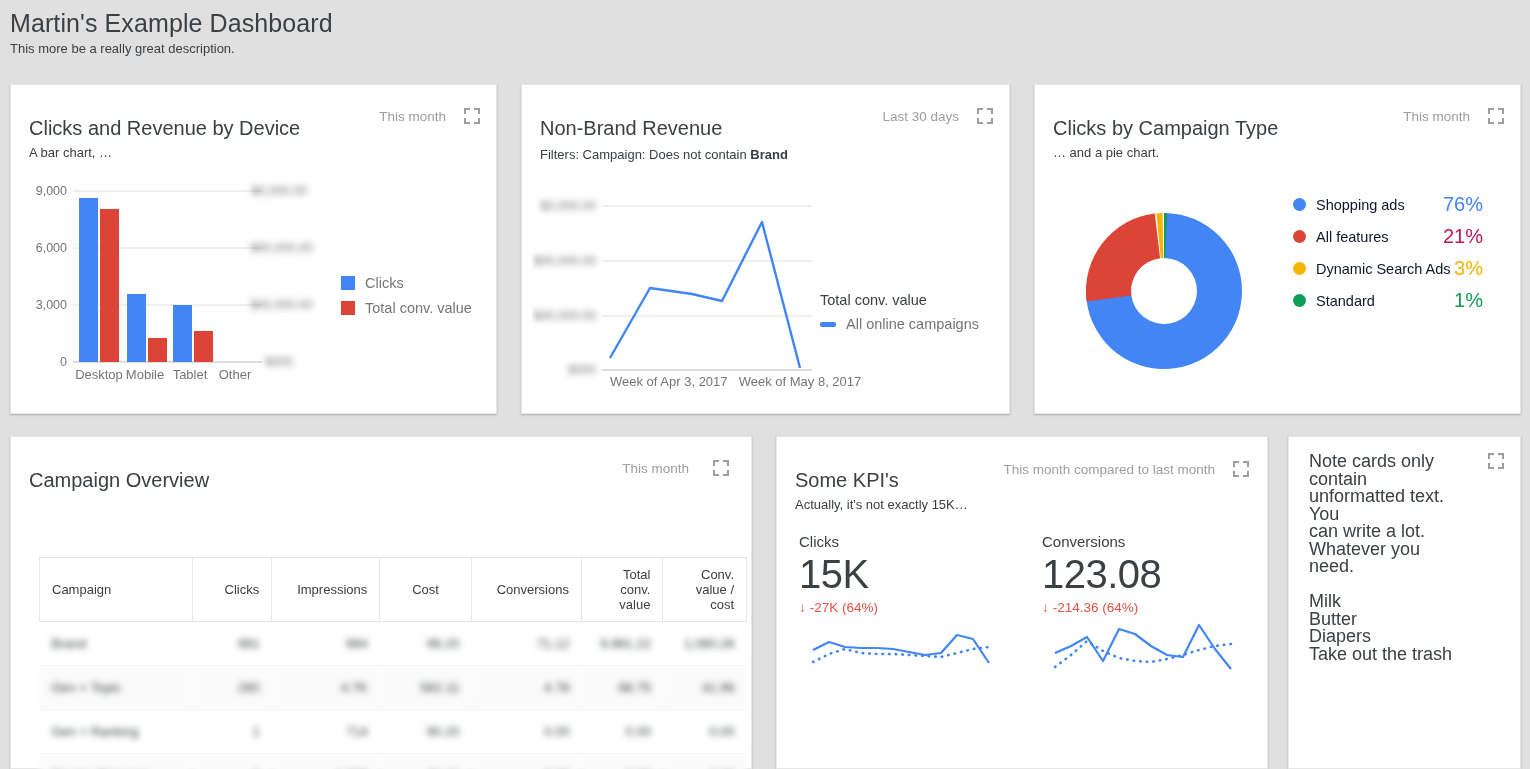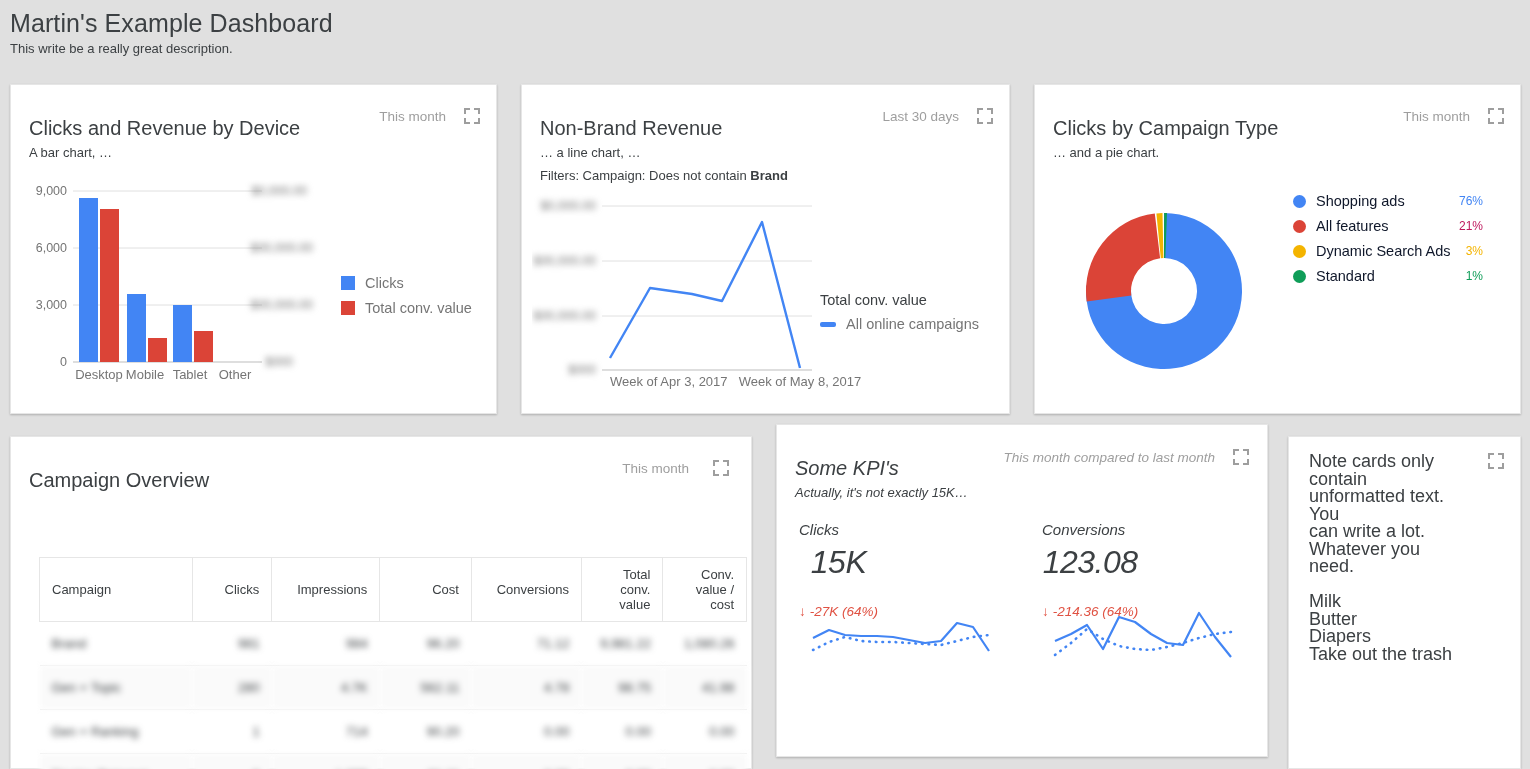--- a/index.html
+++ b/index.html
@@ -54,59 +54,59 @@
   .legend { position: absolute; }
   .legend-row { display: flex; align-items: center; margin-bottom: 9px; }
   .legend-sq { width: 14px; height: 14px; margin-right: 10px; flex: none; }
   .legend-dot { width: 13px; height: 13px; border-radius: 50%; margin-right: 10px; flex: none; }
   .legend-bar { width: 16px; height: 5px; border-radius: 2px; margin-right: 10px; flex: none; }
   .legend-txt { font-size: 14.5px; color: #757575; white-space: nowrap; }
   .legend-head { font-size: 14.5px; color: #3c4043; margin-bottom: 8px; }
 
   .pie-legend-row { display: flex; align-items: center; margin-bottom: 9px; width: 190px; }
   .pie-legend-name { font-size: 14.5px; color: #0f172a; flex: 1; white-space: nowrap; }
-  .pie-legend-pct { font-size: 12px; text-align: right; white-space: nowrap; }
+  .pie-legend-pct { font-size: 20px; text-align: right; white-space: nowrap; }
 
   
   .tbl { position: absolute; left: 28px; top: 120px; width: 708px; border-collapse: collapse; }
   .tbl th {
     font-size: 13px; color: #3c4043; font-weight: 400;
     border: 1px solid #e6e6e6; padding: 9px 12px; vertical-align: middle;
     text-align: right; line-height: 15px; height: 52px;
   }
   .tbl th.l { text-align: left; }
   .tbl td {
     font-size: 13px; color: #3c4043; border-bottom: 1px solid #f0f0f0;
     padding: 12px; text-align: right; height: 44px;
     filter: blur(3.4px);
   }
   .tbl td.l { text-align: left; }
   .tbl tr.alt td { background: #fafafa; }
 
   
   .kpi { position: absolute; }
   .kpi-name { font-size: 15px; color: #3c4043; line-height: 20px; }
-  .kpi-value { font-size: 32px; color: #3c4043; line-height: 44px; font-weight: 400; letter-spacing: -0.5px; text-align: center; }
-  .kpi-delta { font-size: 13.5px; color: #e05243; line-height: 20px; margin-top: 18px; }
+  .kpi-value { font-size: 40px; color: #3c4043; line-height: 44px; font-weight: 400; letter-spacing: -0.5px; }
+  .kpi-delta { font-size: 13.5px; color: #e05243; line-height: 20px; margin-top: 2px; }
   .kpi-delta .arrow { margin-right: 4px; }
 
   
   .note-body {
     position: absolute; left: 20px; top: 16px; right: 60px;
     font-size: 18px; color: #3c4043; line-height: 17.5px; white-space: pre-wrap;
   }
 </style>
 </head>
 <body>
 
 <div class="page">
 
   <div class="dash-header">
     <div class="dash-title">Martin's Example Dashboard</div>
-    <div class="dash-desc">This write be a really great description.</div>
+    <div class="dash-desc">This more be a really great description.</div>
   </div>
 
   <div class="card" style="left:10px; top:84px; width:487px; height:330px;">
     <div class="card-head">
       <div class="card-title">Clicks and Revenue by Device</div>
       <div class="card-sub">A bar chart, …</div>
       <div class="card-range">This month</div>
       <div class="expand-icon">
         <i class="tl"></i>
           <i class="tr"></i>
@@ -165,21 +165,20 @@
       <div class="legend-row">
         <span class="legend-sq" style="background:#DB4437"></span>
         <span class="legend-txt">Total conv. value</span>
       </div>
     </div>
   </div>
 
   <div class="card" style="left:521px; top:84px; width:489px; height:330px;">
     <div class="card-head">
       <div class="card-title">Non-Brand Revenue</div>
-      <div class="card-sub">… a line chart, …</div>
       <div class="card-filters"><span>Filters: Campaign: Does not contain </span><b>Brand</b></div>
       <div class="card-range">Last 30 days</div>
       <div class="expand-icon">
         <i class="tl"></i>
           <i class="tr"></i>
           <i class="bl"></i>
           <i class="br"></i>
       </div>
     </div>
 
@@ -275,21 +274,21 @@
       </div>
     </div>
 
 
     <table class="tbl">
       <thead>
         <tr>
           <th class="l" style="width:150px;">Campaign</th>
           <th style="width:78px;">Clicks</th>
           <th style="width:106px;">Impressions</th>
-          <th style="width:90px;">Cost</th>
+          <th style="width:90px;text-align:center;">Cost</th>
           <th style="width:108px;">Conversions</th>
           <th style="width:80px;">Total conv. value</th>
           <th style="width:82px;">Conv. value / cost</th>
         </tr>
       </thead>
       <tbody>
         <tr>
           <td class="l">Brand</td>
           <td>981</td>
           <td>984</td>
@@ -322,21 +321,21 @@
           <td>1,089</td>
           <td>81.11</td>
           <td>0.00</td>
           <td>0.00</td>
           <td>0.00</td>
         </tr>
       </tbody>
     </table>
   </div>
 
-  <div class="card" style="left:776px; top:424px; width:492px; height:333px;font-style:italic;">
+  <div class="card" style="left:776px; top:436px; width:492px; height:333px;">
     <div class="card-head">
       <div class="card-title">Some KPI's</div>
       <div class="card-sub">Actually, it's not exactly 15K…</div>
       <div class="card-range" style="right:52px; top:25px;">This month compared to last month</div>
       <div class="expand-icon" style="right:18px; top:24px;">
         <i class="tl"></i>
           <i class="tr"></i>
           <i class="bl"></i>
           <i class="br"></i>
       </div>

